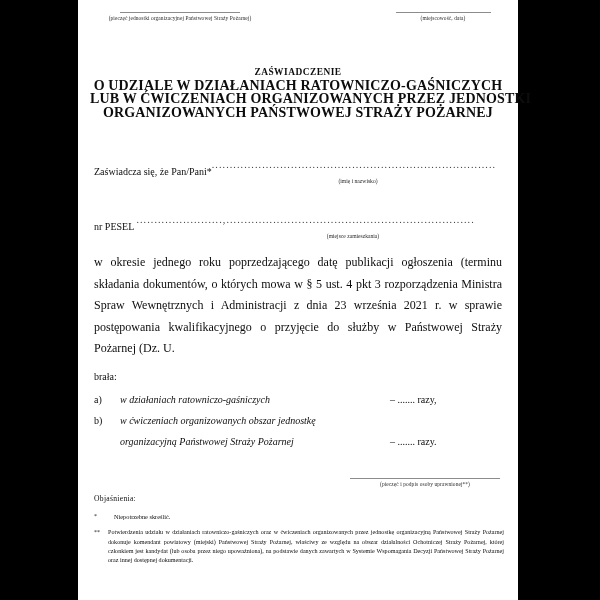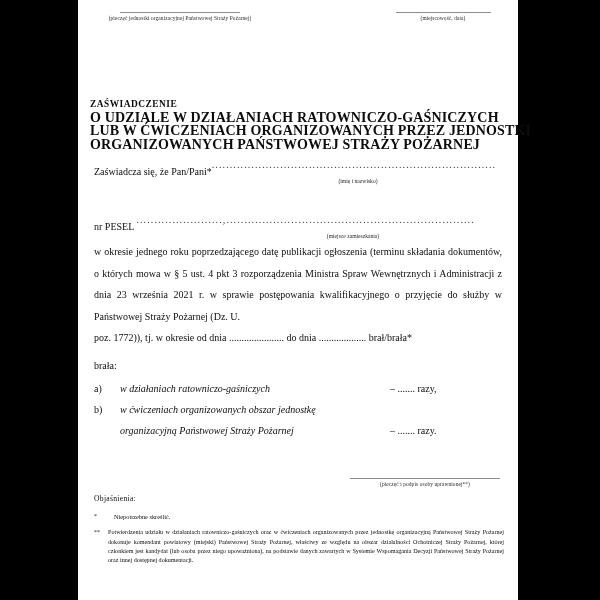--- a/index.html
+++ b/index.html
@@ -69,21 +69,21 @@
     color: #2b2b2b;
     letter-spacing: 0.1px;
   }
 
   
   .title-block {
     position: absolute;
     top: 66px;
     left: 12px;
     width: 416px;
-    margin-top: 32px;
+    text-align: center;
   }
   .title-line {
     font-weight: bold;
     font-size: 14px;
     line-height: 13.2px;
     letter-spacing: 0.15px;
     white-space: nowrap;
   }
   .title-line.t1 { font-size: 9.4px; letter-spacing: 0.5px; }
 
@@ -114,22 +114,22 @@
     font-size: 5.6px;
     line-height: 9px;
     color: #2b2b2b;
     text-align: center;
     margin-top: -4px;
   }
   .subcap.imie { padding-left: 120px; }
   .subcap.miejsce { padding-left: 110px; }
 
   .para {
-    margin-top: 0;
-    font-size: 10px;
+    margin-top: 11px;
+    font-size: 12px;
     line-height: 21.5px;
     text-align: justify;
     text-justify: inter-word;
   }
   .para .lastline { display: block; white-space: nowrap; }
 
   .udzial {
     margin-top: 7px;
     font-size: 10px;
     line-height: 19px;
@@ -241,21 +241,20 @@
         </div>
         <div class="subcap imie">(imię i nazwisko)</div>
 
         <div class="field-row" style="margin-top:24px;">
           <span>nr PESEL</span> <span class="dots">........................,.....................................................................</span>
         </div>
         <div class="subcap miejsce">(miejsce zamieszkania)</div>
 
         <div class="para">
           <span>w okresie jednego roku poprzedzającego datę publikacji ogłoszenia (terminu składania dokumentów, o których mowa w § 5 ust. 4 pkt 3 rozporządzenia Ministra Spraw Wewnętrznych i Administracji z dnia 23 września 2021 r. w sprawie postępowania kwalifikacyjnego o przyjęcie do służby w Państwowej Straży Pożarnej (Dz. U.</span>
-          <span class="lastline">poz. 1772)), tj. w okresie od dnia ...................... do dnia ................... brał/brała*</span>
         </div>
 
         <div class="udzial">brała:</div>
 
         <div class="list">
           <div class="li">
             <span class="li-mark">a)</span>
             <span class="li-text">w działaniach ratowniczo-gaśniczych</span>
             <span class="li-right">–  ....... razy,</span>
           </div>

